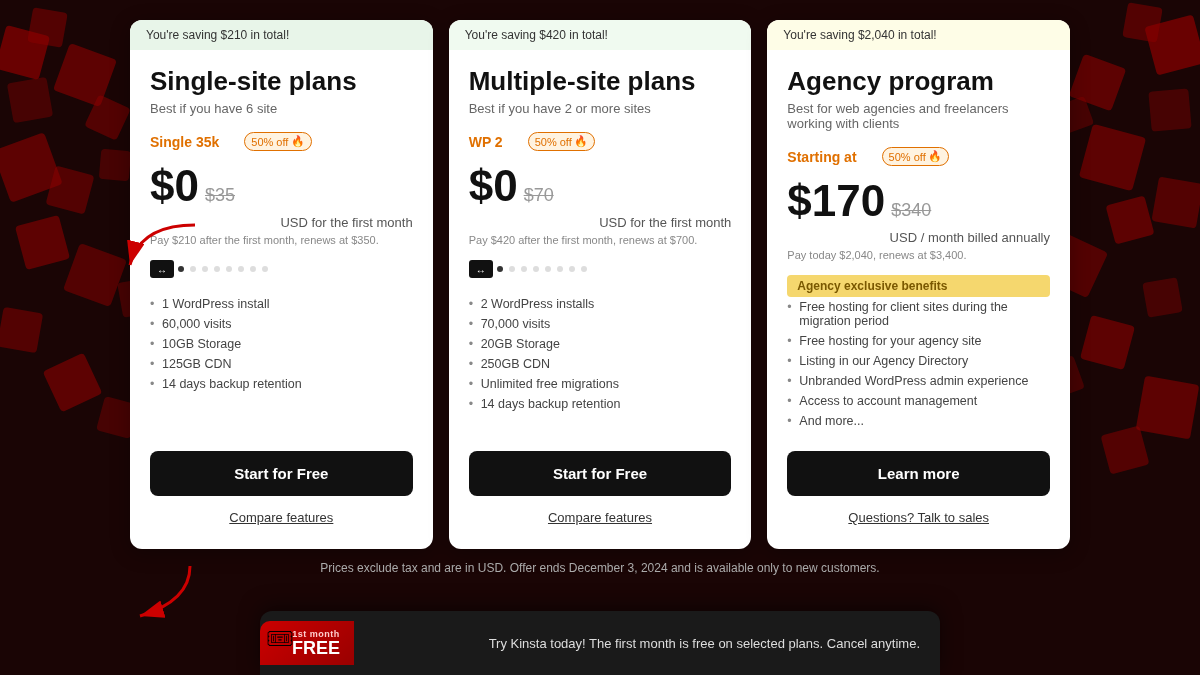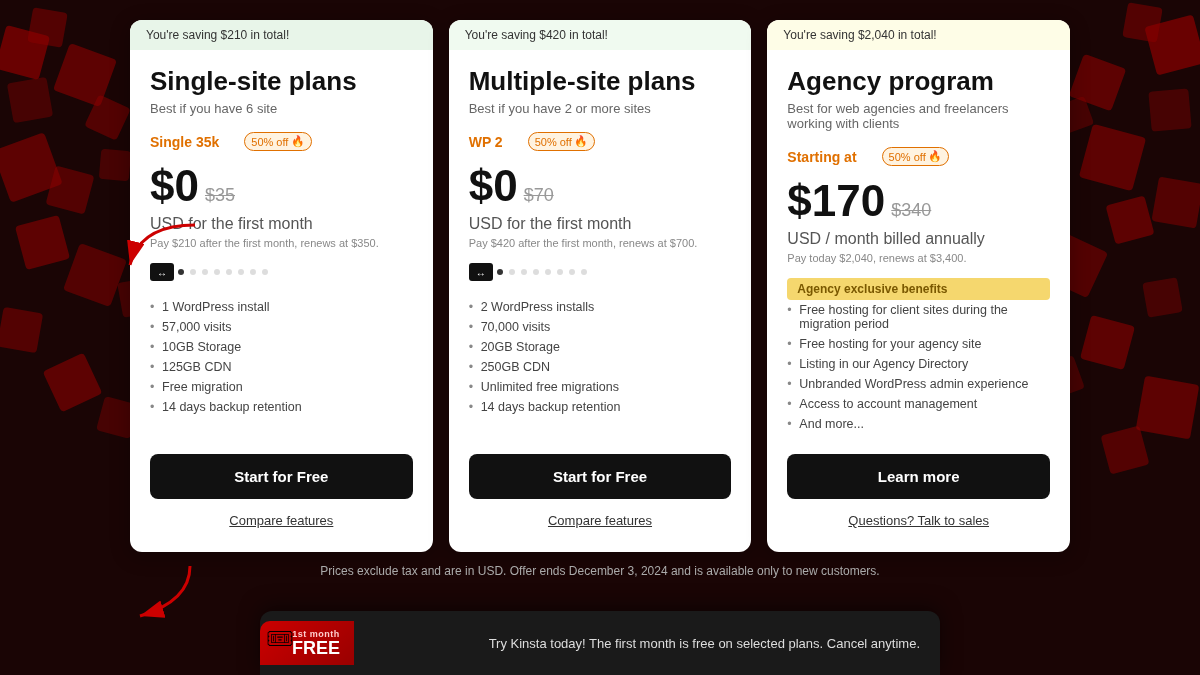--- a/index.html
+++ b/index.html
@@ -146,23 +146,24 @@
       font-size: 44px;
       font-weight: 800;
       color: #111;
     }
     .price-original {
       font-size: 18px;
       color: #999;
       text-decoration: line-through;
     }
     .price-period {
-      font-size: 16px;
+      font-size: 13px;
       color: #555;
       margin-bottom: 4px;
+      text-align: right;
     }
     .price-note {
       font-size: 11px;
       color: #888;
       margin-bottom: 14px;
     }
 
     
     .slider-track {
       display: flex;
@@ -387,24 +388,23 @@
             <div class="slider-dot"></div>
             <div class="slider-dot"></div>
             <div class="slider-dot"></div>
             <div class="slider-dot"></div>
             <div class="slider-dot"></div>
             <div class="slider-dot"></div>
           </div>
         </div>
         <ul class="features-list">
           <li>1 WordPress install</li>
-          <li>57,000 visits</li>
+          <li>60,000 visits</li>
           <li>10GB Storage</li>
           <li>125GB CDN</li>
-          <li>Free migration</li>
           <li>14 days backup retention</li>
         </ul>
         <button class="btn-primary">Start for Free</button>
         <button class="link-secondary">Compare features</button>
       </div>
     </div>
 
     <div class="plan-card">
       <div class="savings-banner light-green">You're saving $420 in total!</div>
       <div class="card-body">

